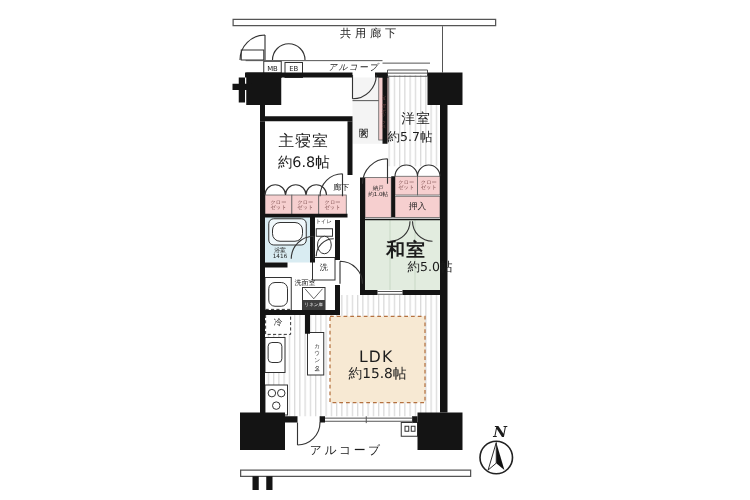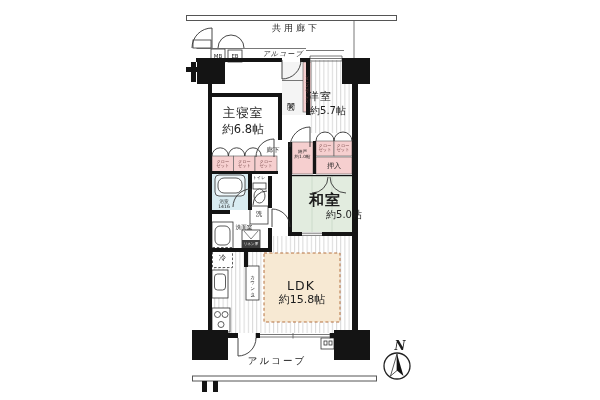--- a/index.html
+++ b/index.html
@@ -147,21 +147,21 @@
   <div class="label" style="left:296px;top:28px;font-size:9px;letter-spacing:3px;">共用廊下</div>
   <div class="label" style="left:283px;top:54px;font-size:7px;letter-spacing:1px;font-style:italic;">アルコーブ</div>
   <div class="label" style="left:218px;top:55.5px;font-size:5.5px;">MB</div>
   <div class="label" style="left:235px;top:56px;font-size:5.5px;">EB</div>
   <div class="label v" style="left:290px;top:97px;font-size:7.5px;">玄関</div>
   <div class="label v tinyred" style="left:307px;top:87px;font-size:3.6px;letter-spacing:0;">シューズボックス</div>
 
   <div class="label" style="left:243px;top:113px;font-size:12.5px;letter-spacing:1px;">主寝室</div>
   <div class="label" style="left:243px;top:130px;font-size:11.5px;">約6.8帖</div>
 
-  <div class="label" style="left:320px;top:97px;font-size:11px;letter-spacing:1px;font-family:Liberation Mono, monospace;">洋室</div>
+  <div class="label" style="left:333px;top:97px;font-size:11px;letter-spacing:1px;font-family:Liberation Mono, monospace;">洋室</div>
   <div class="label" style="left:328px;top:111px;font-size:10px;text-align:center;">約5.7帖</div>
 
   <div class="label" style="left:325px;top:201px;font-size:15px;letter-spacing:1px;font-weight:bold;">和室</div>
   <div class="label" style="left:324px;top:215px;font-size:10px;padding-left:40px;">約5.0帖</div>
 
   <div class="label" style="left:301px;top:286px;font-size:12.5px;letter-spacing:1px;">LDK</div>
   <div class="label" style="left:302px;top:300px;font-size:11px;text-align:right;">約15.8帖</div>
 
   <div class="label two tinyred" style="left:222.8px;top:164.5px;font-size:4.2px;">
     <span>クロー</span>

